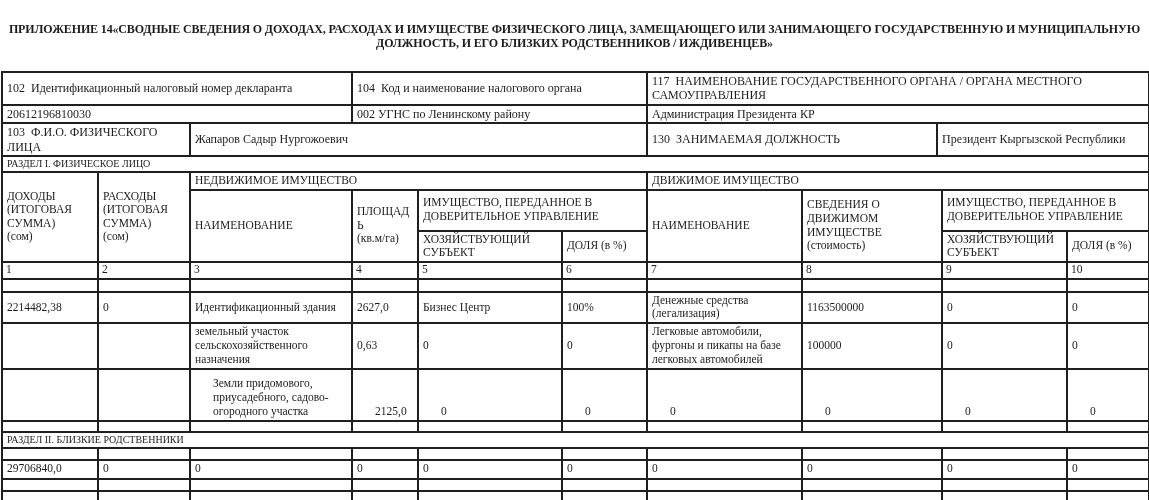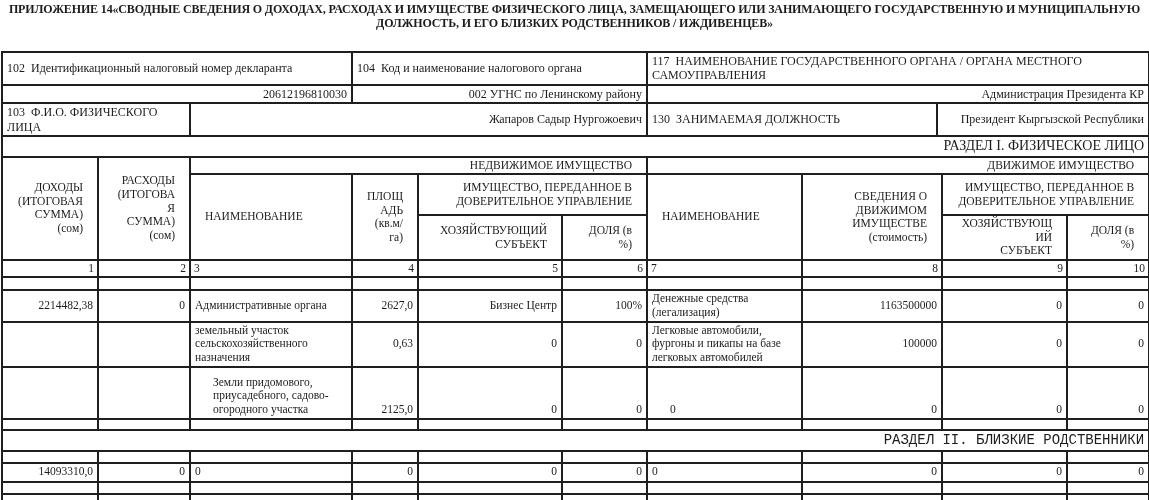--- a/index.html
+++ b/index.html
@@ -3,21 +3,21 @@
 <meta charset="utf-8">
 <style>
   html, body { margin: 0; padding: 0; }
   body {
     width: 1149px; height: 500px; background: #ffffff; overflow: hidden;
     font-family: "Liberation Serif", "DejaVu Serif", serif;
     color: #1c1c1c;
   }
   .page { width: 1149px; height: 500px; position: relative; }
   .doc-title {
-    padding-top: 3px;
+    padding-top: 23px;
     margin: 0 4px 0 4px;
     text-align: center;
     font-weight: bold;
     font-size: 12px;
     line-height: 13.5px;
     letter-spacing: -0.15px;
   }
   table.t {
     border-collapse: collapse;
     table-layout: fixed;
@@ -27,40 +27,40 @@
   table.top-table { margin-top: 21px; font-size: 12px; }
   table.main-table { margin-top: -2px; font-size: 11.5px; }
   td {
     border: 2px solid #1f1f1f;
     padding: 1px 4px;
     vertical-align: middle;
     line-height: 1.2;
     overflow: hidden;
     word-wrap: break-word;
   }
-  .center { text-align: right; }
+  .center { text-align: left; }
   .left   { text-align: left; }
   .pre    { white-space: pre-line; }
   .vb     { vertical-align: bottom; padding-left: 22px; }
-  .hdr    { line-height: 1.18; padding: 1px 14px; }
+  .hdr    { line-height: 1.18; padding: 1px 4px; }
   
   tr.rA  { height: 28px; }
   tr.rB  { height: 16px; }
   tr.rC  { height: 30px; margin-top: 48px; }
   tr.band  { height: 14px; }
-  tr.band td { border-left: 2px solid #1f1f1f; border-right: 2px solid #1f1f1f; font-size: 14px; }
+  tr.band td { border-left: 2px solid #1f1f1f; border-right: 2px solid #1f1f1f; font-size: 10px; }
   tr.h1  { height: 17px; }
   tr.h2  { height: 41px; }
   tr.h3  { height: 28px; }
   tr.nums { height: 17px; }
   tr.nums td { padding: 0 3px; }
   tr.sp13 { height: 13px; }
   tr.sp11 { height: 11px; }
   tr.sp12 { height: 12px; }
-  tr.sp16 { height: 16px; font-family: Liberation Mono, monospace; }
+  tr.sp16 { height: 16px; }
   tr.d1  { height: 23px; }
   tr.d2  { height: 40px; }
   tr.d3  { height: 52px; }
   tr.d4  { height: 19px; }
 </style>
 </head>
 <body>
 
 <div class="page">
 
@@ -170,21 +170,21 @@
           <td></td>
           <td></td>
           <td></td>
           <td></td>
           <td></td>
     </tr>
 
     <tr class="d1">
       <td class="center">2214482,38</td>
       <td class="center">0</td>
-      <td class="left">Административные органа</td>
+      <td class="left">Идентификационный здания</td>
       <td class="center">2627,0</td>
       <td class="center">Бизнес Центр</td>
       <td class="center">100%</td>
       <td class="left">Денежные средства (легализация)</td>
       <td class="center">1163500000</td>
       <td class="center">0</td>
       <td class="center">0</td>
     </tr>
 
     <tr class="d2">
@@ -237,21 +237,21 @@
           <td></td>
           <td></td>
           <td></td>
           <td></td>
           <td></td>
           <td></td>
           <td></td>
     </tr>
 
     <tr class="d4">
-      <td class="center">14093310,0</td>
+      <td class="center">29706840,0</td>
       <td class="center">0</td>
       <td class="left">0</td>
       <td class="center">0</td>
       <td class="center">0</td>
       <td class="center">0</td>
       <td class="left">0</td>
       <td class="center">0</td>
       <td class="center">0</td>
       <td class="center">0</td>
     </tr>

